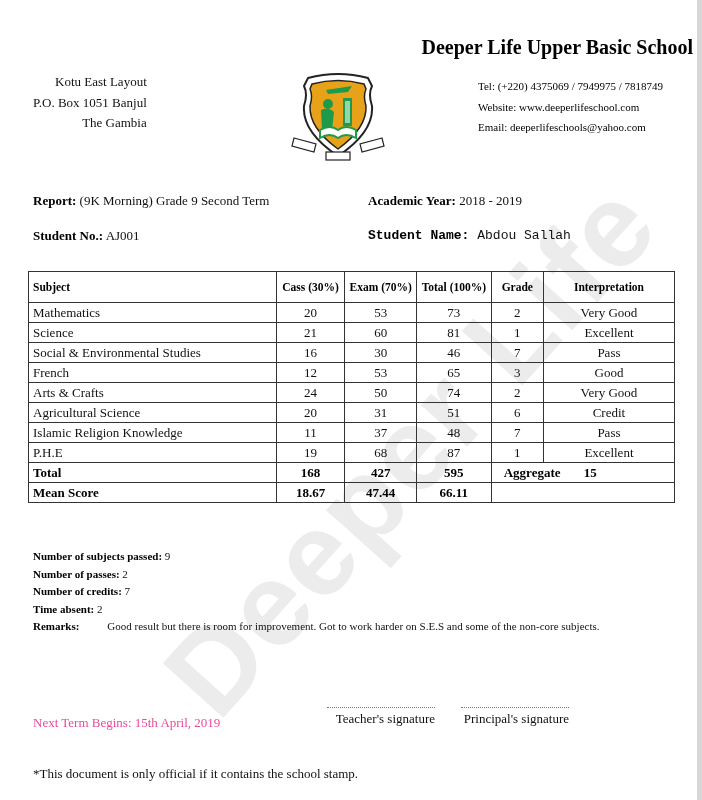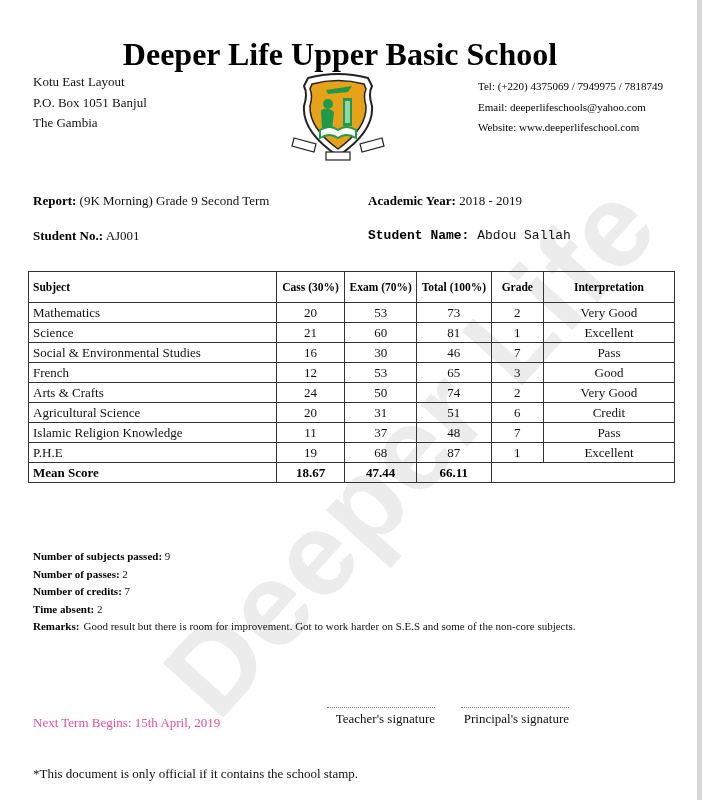--- a/index.html
+++ b/index.html
@@ -9,38 +9,38 @@
   }
   .page { position:absolute; left:0; top:0; width:697px; height:800px; background:#fff; overflow:hidden; }
   .scroll-strip { position:absolute; left:697px; top:0; width:5px; height:800px; background:#d7d7d7; }
   .watermark {
     position:absolute; left:60px; top:390px; width:700px; text-align:center;
     font-family:"Liberation Sans", "DejaVu Sans", sans-serif; font-weight:bold;
     font-size:118px; color:#ececec; transform:rotate(-48deg); transform-origin:50% 50%;
     letter-spacing:2px; white-space:nowrap; pointer-events:none; z-index:0; line-height:1;
   }
   .content { position:relative; z-index:1; }
-  .title { position:absolute; left:0; width:680px; top:36px; text-align:center; font-weight:bold; font-size:32px; color:#000; }
-  .addr { position:absolute; left:33px; top:72px; font-size:13px; line-height:20.5px; color:#111; }
+  .title { position:absolute; left:0; width:680px; top:36px; text-align:right; font-weight:bold; font-size:20px; color:#000;padding-left:13px; }
+  .addr { position:absolute; left:33px; top:72px; font-size:13px; line-height:20.5px; color:#111;text-align:right; }
   .contact { position:absolute; left:478px; top:76px; font-size:11px; line-height:20.5px; color:#000000; white-space:nowrap; }
   .logo { position:absolute; left:288px; top:72px; width:100px; height:92px; }
   .meta { position:absolute; font-size:13px; color:#111; white-space:nowrap;text-align:right; }
   .meta b { font-weight:bold; color:#000; }
   table.grades {
     position:absolute; left:28px; top:271px; width:647px; border-collapse:collapse;
     font-size:13px; color:#111; background:transparent;
   }
   table.grades td, table.grades th { border:1px solid #333; padding:0 4px; height:19px; line-height:19px; }
   table.grades th { font-weight:bold; font-size:11.5px; height:30px; text-align:center; color:#000; }
   table.grades th.subj { text-align:left; }
   table.grades td.num { text-align:center; }
   table.grades tr.bold td { font-weight:bold; color:#000; }
   .stats { position:absolute; left:33px; top:548px; font-size:11px; line-height:17.5px; color:#111; }
   .stats b { font-weight:bold; color:#000; }
-  .remarks-row { display:flex; }
+  .remarks-row { display:flex;text-align:center; }
   .remarks-row .lbl { font-weight:bold; color:#000; margin-right:4px; white-space:nowrap; }
   .remarks-row .txt { width:540px; }
   .next-term { position:absolute; left:33px; top:715px; font-size:13px; color:#ec4899; }
   .sig { position:absolute; top:707px; font-size:13px; color:#111; text-align:right; }
   .sig .line { border-top:1px dotted #777; width:108px; height:0; margin-bottom:3px; }
   .note { position:absolute; left:33px; top:766px; font-size:13px; color:#111; }
 </style>
 </head>
 <body>
 
@@ -65,22 +65,22 @@
       <circle cx="40" cy="32" r="5" fill="#1f9a4a"></circle>
       <path d="M33 38 Q40 34 46 40 L44 58 L34 58 Z" fill="#1f9a4a"></path>
       <path d="M32 58 Q42 52 50 58 Q58 52 68 58 L68 66 Q58 60 50 66 Q42 60 32 66 Z" fill="#fff" stroke="#1f9a4a" stroke-width="2"></path>
       <path d="M6 66 L28 72 L26 80 L4 74 Z" fill="#fff" stroke="#222" stroke-width="1.2"></path>
       <path d="M94 66 L72 72 L74 80 L96 74 Z" fill="#fff" stroke="#222" stroke-width="1.2"></path>
       <rect x="38" y="80" width="24" height="8" fill="#fff" stroke="#222" stroke-width="1.2"></rect>
     </svg>
 
     <div class="contact">
       <div>Tel: (+220) 4375069 / 7949975 / 7818749</div>
+      <div>Website: www.deeperlifeschool.com</div>
       <div>Email: deeperlifeschools@yahoo.com</div>
-      <div>Website: www.deeperlifeschool.com</div>
     </div>
 
     <div class="meta" style="left:33px; top:193px;">
       <b>Report:</b>
       <span>(9K Morning) Grade 9 Second Term</span>
     </div>
     <div class="meta" style="left:368px; top:193px;">
       <b>Academic Year:</b>
       <span>2018 - 2019</span>
     </div>
@@ -171,20 +171,30 @@
         </tr>
         <tr>
           <td>P.H.E</td>
           <td class="num">19</td>
           <td class="num">68</td>
           <td class="num">87</td>
           <td class="num">1</td>
           <td class="num">Excellent</td>
         </tr>
         <tr class="bold">
+          <td>Total</td>
+          <td class="num">168</td>
+          <td class="num">427</td>
+          <td class="num">595</td>
+          <td colspan="2" style="padding-left:12px;">
+            <span>Aggregate</span>
+            <span style="margin-left:20px;">15</span>
+          </td>
+        </tr>
+        <tr class="bold">
           <td>Mean Score</td>
           <td class="num">18.67</td>
           <td class="num">47.44</td>
           <td class="num">66.11</td>
           <td colspan="2"></td>
         </tr>
       </tbody>
     </table>
 
     <div class="stats">

